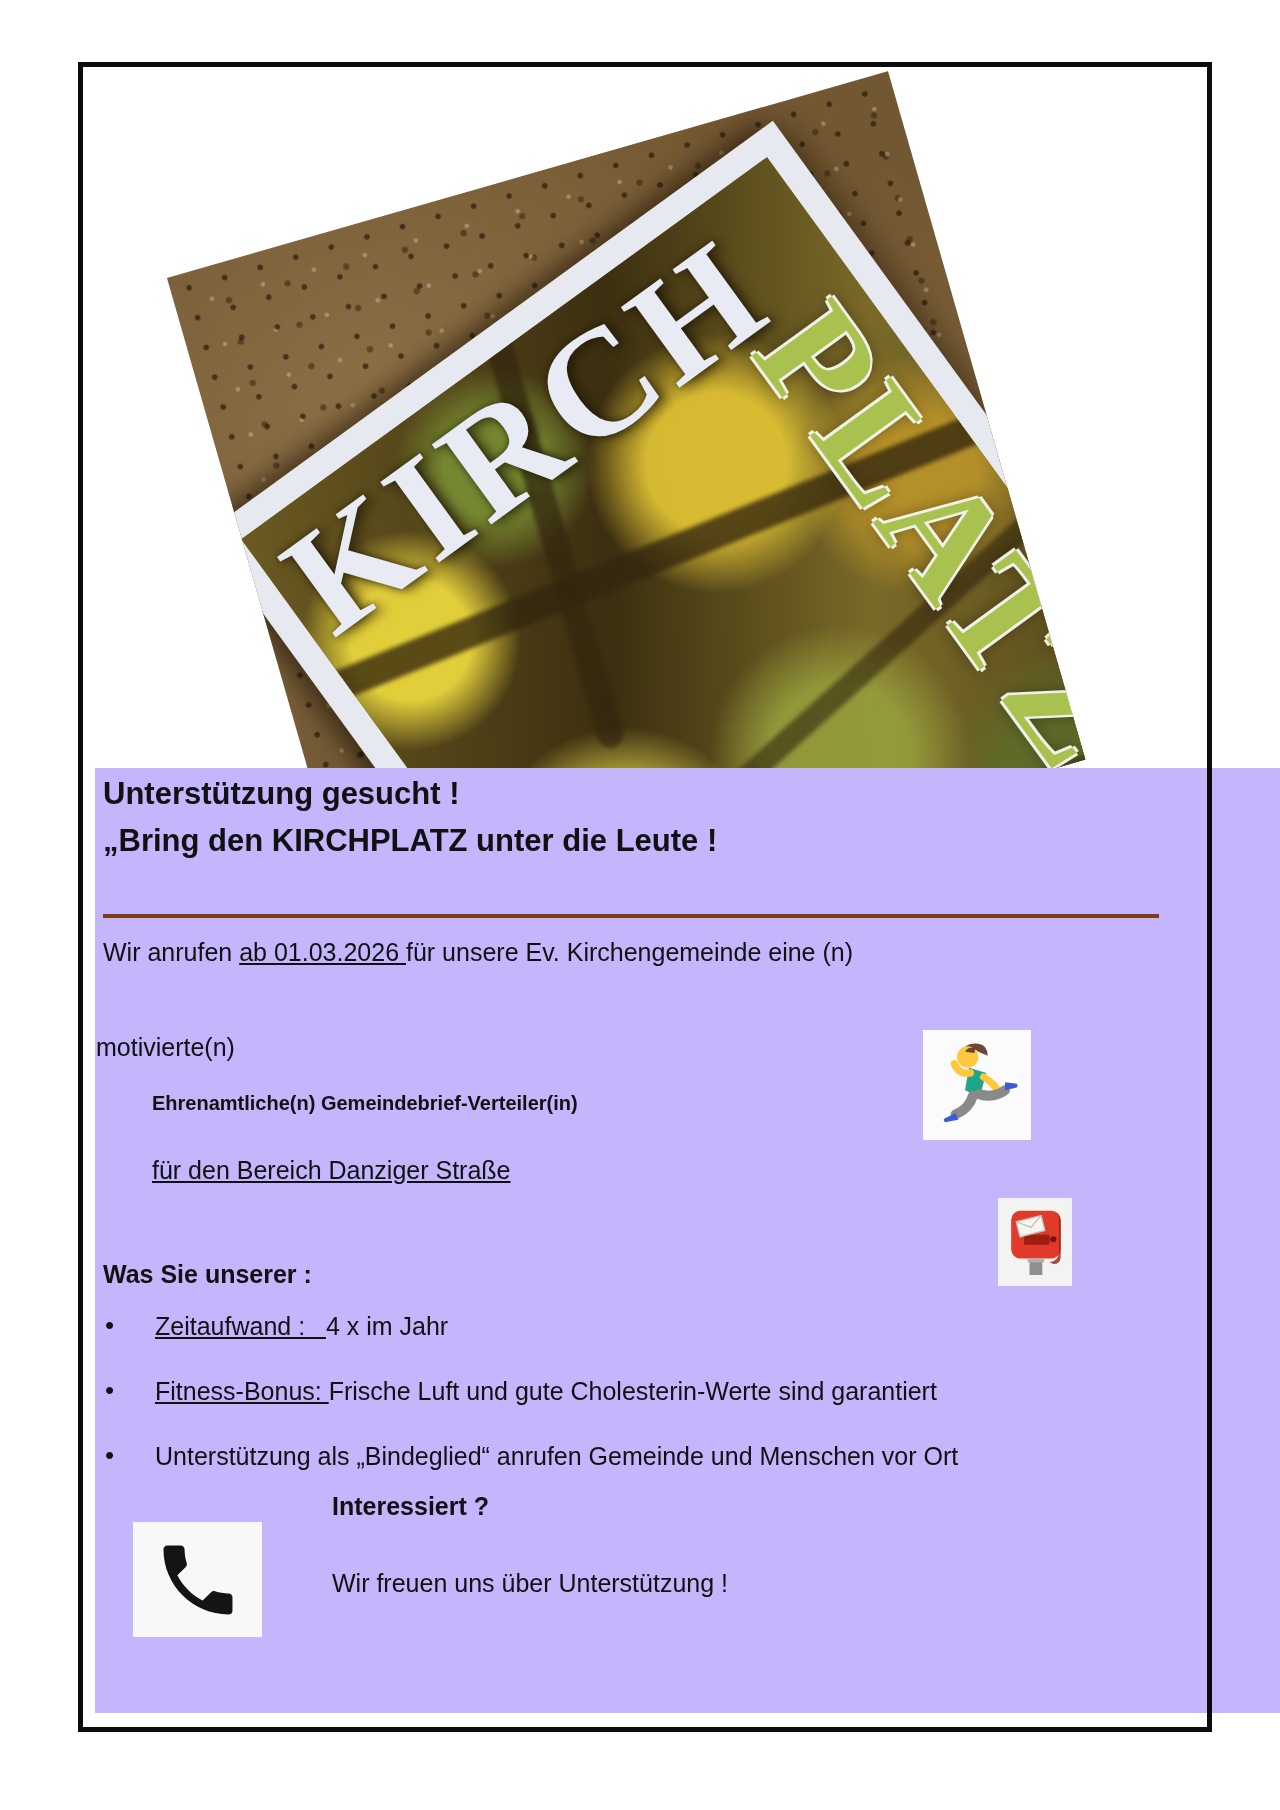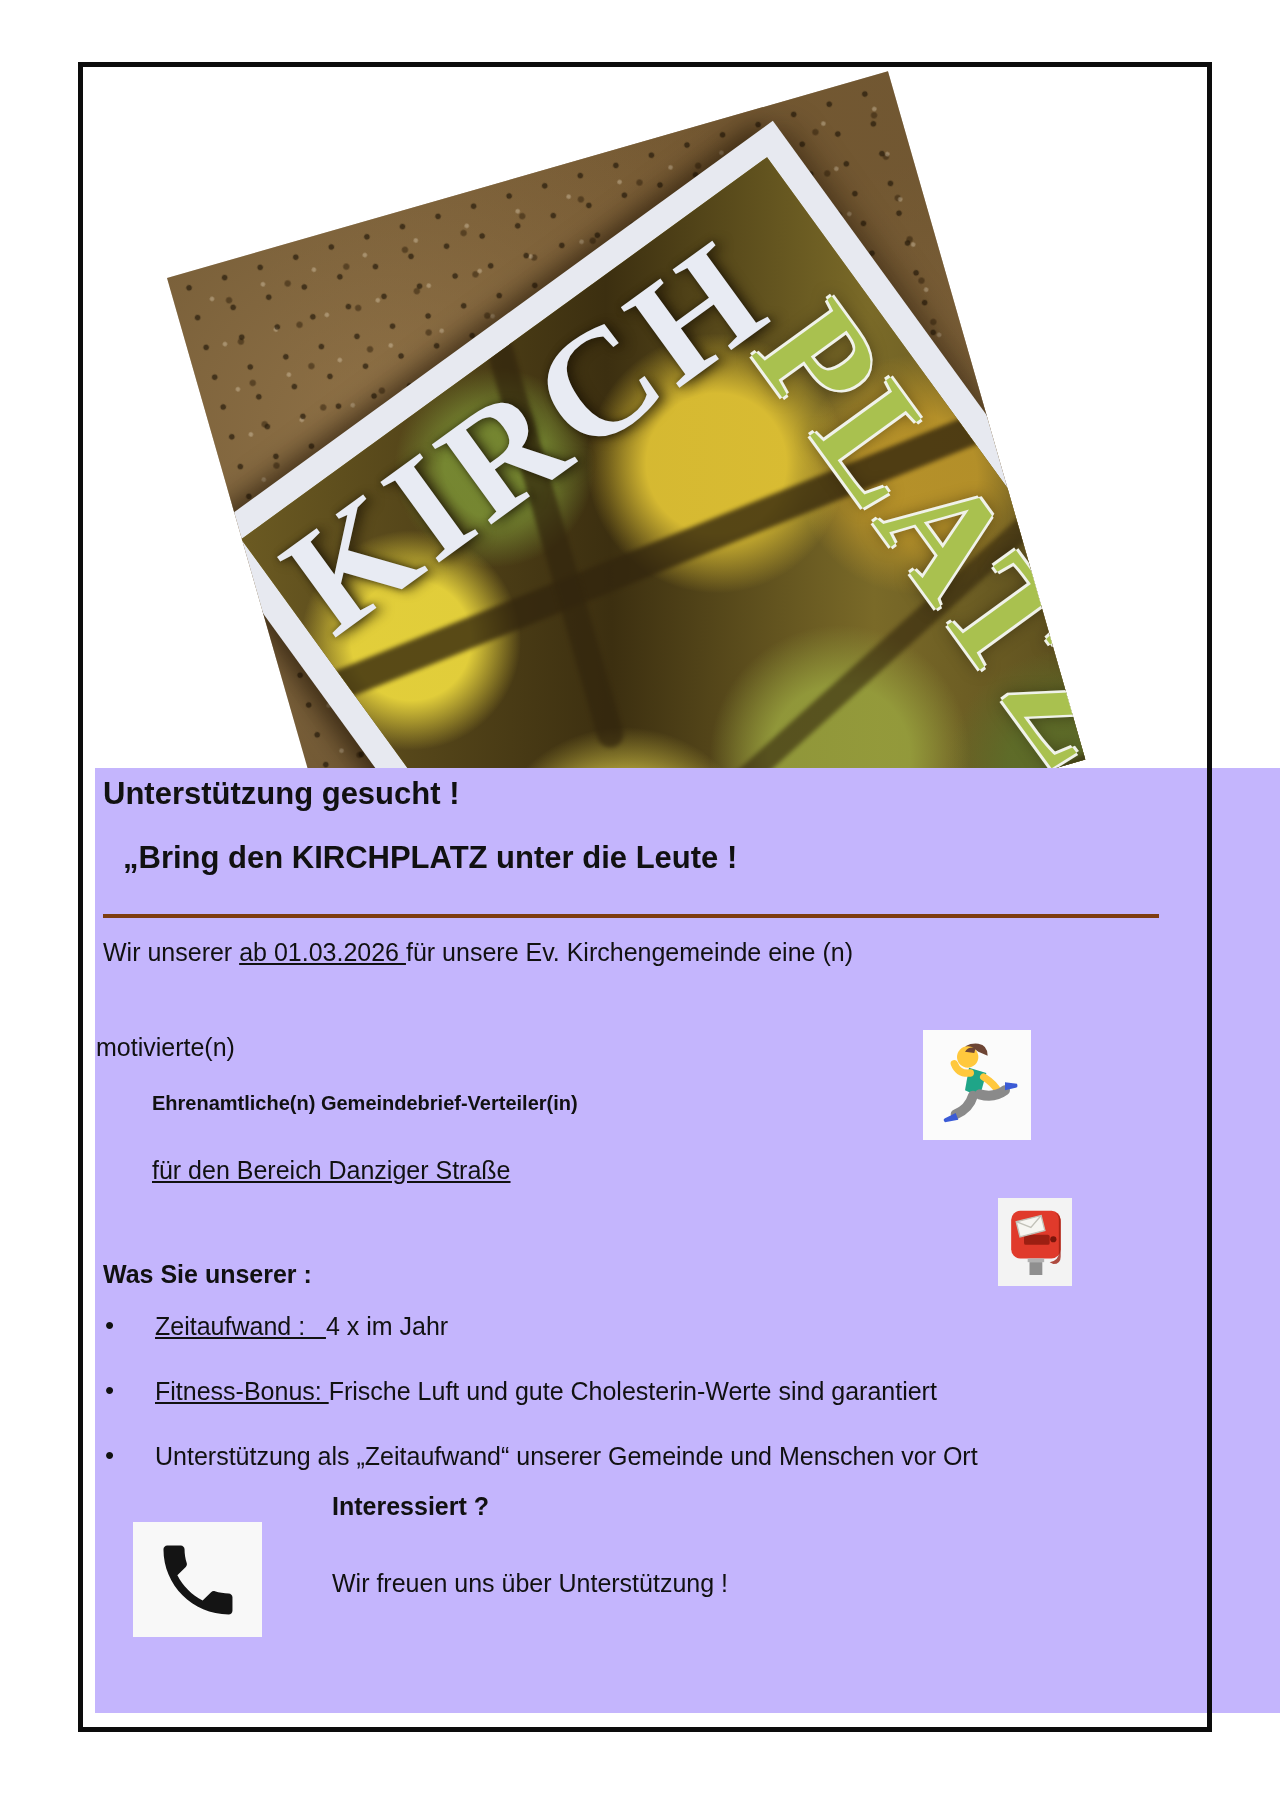--- a/index.html
+++ b/index.html
@@ -65,21 +65,21 @@
   .platz{
     left:648px;top:148px;transform:rotate(90deg);transform-origin:0 0;color:#a9c14f;
     text-shadow:-3px 0 0 #f0f2ea, 3px 0 0 #f0f2ea, 0 -3px 0 #f0f2ea, 0 3px 0 #f0f2ea,
                 0 0 16px rgba(30,22,6,.6);
   }
   
   .panel{position:absolute;left:95px;top:768px;width:1249px;height:945px;background:#c4b5fd;z-index:2;}
   .panel div{position:absolute;}
   .h1,.h2{left:8px;font-size:31px;font-weight:700;white-space:nowrap;}
   .h1{top:8px;}
-  .h2{top:72px;margin-left:20px;}
+  .h2{top:55px;}
   .divider{left:8px;top:146px;width:1056px;height:4px;background:#7e3c10;}
   .body-txt{font-size:25px;white-space:nowrap;}
   .intro1{left:8px;top:170px;}
   .intro2{left:1px;top:222px;margin-top:43px;}
   .u{text-decoration:underline;margin-top:48px;}
   .role-title{left:57px;top:324px;font-size:20px;font-weight:700;white-space:nowrap;}
   .role-sub{left:57px;top:388px;text-decoration:underline;}
   .expect{left:8px;top:492px;font-size:25px;font-weight:700;white-space:nowrap;}
   .brow{left:8px;height:40px;white-space:nowrap;}
   .brow1{top:544px;} .brow2{top:609px;} .brow3{top:674px;}
@@ -113,21 +113,21 @@
   </div>
 
   <div class="frame"></div>
 
   <div class="panel">
 
     <div class="h1">Unterstützung gesucht !</div>
     <div class="h2">„Bring den KIRCHPLATZ unter die Leute !</div>
     <div class="divider"></div>
 
-    <div class="body-txt intro1"><span>Wir unserer </span><span class="u">ab 01.03.2026&nbsp;</span><span>für unsere Ev. Kirchengemeinde eine (n)</span></div>
+    <div class="body-txt intro1"><span>Wir anrufen </span><span class="u">ab 01.03.2026&nbsp;</span><span>für unsere Ev. Kirchengemeinde eine (n)</span></div>
     <div class="body-txt intro2">motivierte(n)</div>
 
     <div class="role-title">Ehrenamtliche(n) Gemeindebrief-Verteiler(in)</div>
     <div class="body-txt role-sub">für den Bereich Danziger Straße</div>
 
     <div class="emoji-box runner-box">
       <svg width="96" height="98" viewBox="0 0 72 72">
         <path d="M24 12 q3 -8 13 -7 q7 1 7 9 l-7 -3 q-3 -3 -7 -2 z" fill="#6d4534"></path>
         <circle cx="29" cy="15" r="8" fill="#ffc83d"></circle>
         <path d="M27 11 q2 -4 8 -3 l-1 4 z" fill="#6d4534"></path>
@@ -155,21 +155,21 @@
         <rect x="30" y="62" width="14" height="14" fill="#8f8f8f"></rect>
       </svg>
     </div>
 
     <div class="expect">Was Sie unserer :</div>
 
     <div class="body-txt brow brow1"><span class="dot">•</span><span class="btxt"><span class="u">Zeitaufwand :&nbsp;&nbsp;&nbsp;</span><span>4 x im Jahr</span></span></div>
 
     <div class="body-txt brow brow2"><span class="dot">•</span><span class="btxt"><span class="u">Fitness-Bonus:&nbsp;</span><span>Frische Luft und gute Cholesterin-Werte sind garantiert</span></span></div>
 
-    <div class="body-txt brow brow3"><span class="dot">•</span><span class="btxt"><span class="u"></span><span>Unterstützung als „Zeitaufwand“ unserer Gemeinde und Menschen vor Ort</span></span></div>
+    <div class="body-txt brow brow3"><span class="dot">•</span><span class="btxt"><span class="u"></span><span>Unterstützung als „Bindeglied“ anrufen Gemeinde und Menschen vor Ort</span></span></div>
 
     <div class="phone-box">
       <svg width="92" height="92" viewBox="0 0 24 24">
         <path fill="#141414" d="M6.62 10.79c1.44 2.83 3.76 5.14 6.59 6.59l2.2-2.21c.27-.26.66-.35 1.01-.24 1.12.37 2.33.57 3.57.57.55 0 1 .45 1 1V20c0 .55-.45 1-1 1-9.39 0-17-7.61-17-17 0-.55.45-1 1-1h3.5c.55 0 1 .45 1 1 0 1.25.2 2.45.57 3.57.11.35.03.74-.25 1.02l-2.2 2.2z"></path>
       </svg>
     </div>
 
     <div class="contact-h">Interessiert ?</div>
     <div class="body-txt contact-1">Wir freuen uns über Unterstützung !</div>
 

